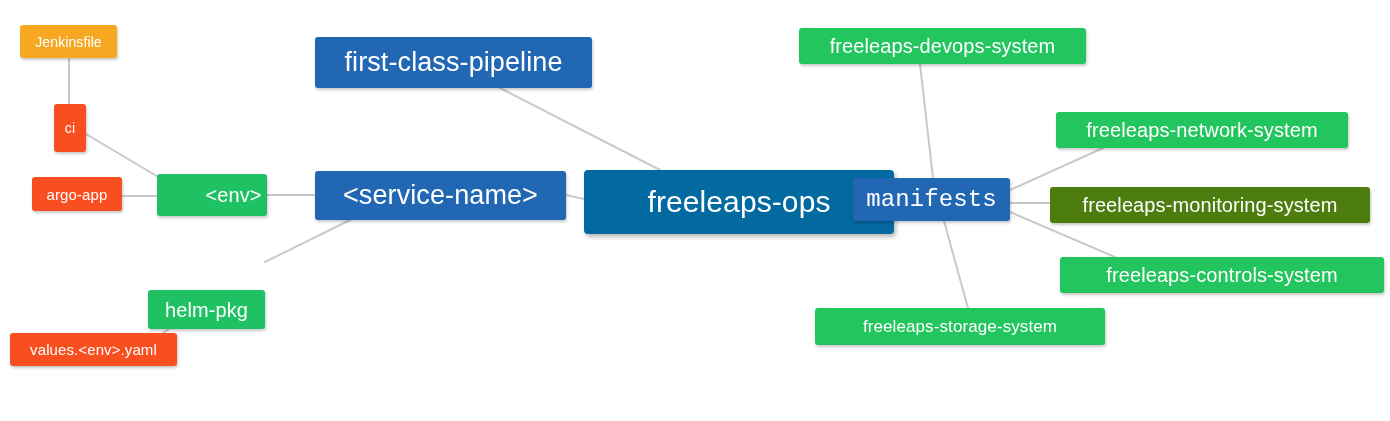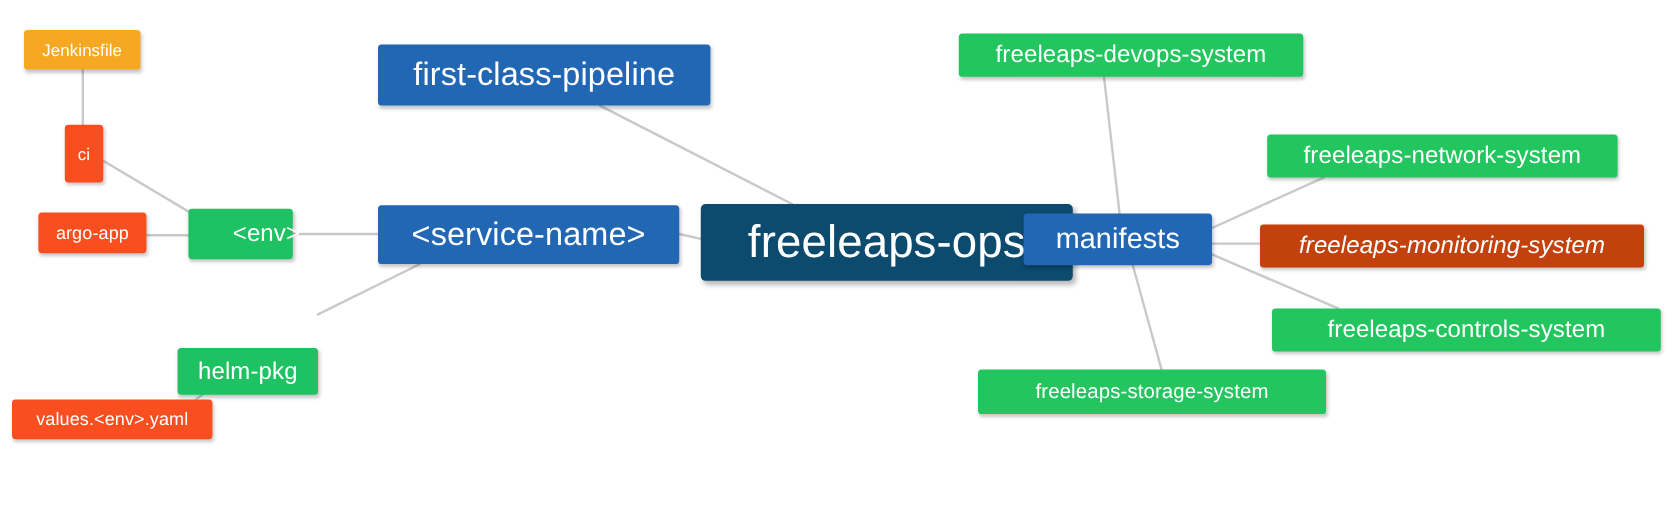--- a/index.html
+++ b/index.html
@@ -64,26 +64,26 @@
       <line x1="933" y1="178" x2="920" y2="64" stroke="#c9c9c9" stroke-width="2" stroke-linecap="round"></line>
       <line x1="1010" y1="190" x2="1103" y2="148" stroke="#c9c9c9" stroke-width="2" stroke-linecap="round"></line>
       <line x1="1010" y1="203" x2="1050" y2="203" stroke="#c9c9c9" stroke-width="2" stroke-linecap="round"></line>
       <line x1="1010" y1="212" x2="1115" y2="257" stroke="#c9c9c9" stroke-width="2" stroke-linecap="round"></line>
       <line x1="944" y1="221" x2="968" y2="308" stroke="#c9c9c9" stroke-width="2" stroke-linecap="round"></line>
     </svg>
   <div id="nodes-layer">
       <div class="node" style="left: 20px; top: 25px; width: 97px; height: 33px; background: rgb(247, 168, 35); font-size: 14px; color: rgb(255, 255, 255);">Jenkinsfile</div>
       <div class="node" style="left: 54px; top: 104px; width: 32px; height: 48px; background: rgb(249, 78, 32); font-size: 14px; color: rgb(255, 255, 255);">ci</div>
       <div class="node" style="left: 32px; top: 177px; width: 90px; height: 34px; background: rgb(249, 78, 32); font-size: 15px; color: rgb(255, 255, 255);">argo-app</div>
-      <div class="node" style="left: 157px; top: 174px; width: 87px; height: 42px; background: rgb(30, 194, 99); font-size: 20px; color: rgb(255, 255, 255); padding-left: 43px;">&lt;env&gt;</div>
+      <div class="node" style="left: 157px; top: 174px; width: 110px; height: 42px; background: rgb(30, 194, 99); font-size: 20px; color: rgb(255, 255, 255); padding-left: 43px;">&lt;env&gt;</div>
       <div class="node" style="left: 148px; top: 258px; width: 117px; height: 39px; background: rgb(30, 194, 99); font-size: 20px; color: rgb(255, 255, 255); margin-top: 32px;">helm-pkg</div>
       <div class="node" style="left: 10px; top: 333px; width: 167px; height: 33px; background: rgb(249, 78, 32); font-size: 15px; color: rgb(255, 255, 255);">values.&lt;env&gt;.yaml</div>
       <div class="node" style="left: 315px; top: 37px; width: 277px; height: 51px; background: rgb(33, 103, 180); font-size: 27px; color: rgb(255, 255, 255);">first-class-pipeline</div>
       <div class="node" style="left: 315px; top: 171px; width: 251px; height: 49px; background: rgb(33, 103, 180); font-size: 27px; color: rgb(255, 255, 255);">&lt;service-name&gt;</div>
-      <div class="node root" style="left: 584px; top: 170px; width: 310px; height: 64px; background: #0c4a6e; font-size: 38px; color: rgb(255, 255, 255);">freeleaps-ops</div>
-      <div class="node" style="left: 853px; top: 178px; width: 157px; height: 43px; background: rgb(33, 103, 180); font-size: 24px; color: rgb(255, 255, 255);">manifests</div>
+      <div class="node root" style="left: 584px; top: 170px; width: 310px; height: 64px; background: #0369a1; font-size: 30px; color: rgb(255, 255, 255);">freeleaps-ops</div>
+      <div class="node" style="left: 853px; top: 178px; width: 157px; height: 43px; background: rgb(33, 103, 180); font-size: 24px; color: rgb(255, 255, 255); font-family: Liberation Mono, monospace;">manifests</div>
       <div class="node" style="left: 799px; top: 28px; width: 287px; height: 36px; background: rgb(34, 197, 94); font-size: 20px; color: rgb(255, 255, 255);">freeleaps-devops-system</div>
       <div class="node" style="left: 1056px; top: 112px; width: 292px; height: 36px; background: rgb(34, 197, 94); font-size: 20px; color: rgb(255, 255, 255);">freeleaps-network-system</div>
-      <div class="node" style="left: 1050px; top: 187px; width: 320px; height: 36px; background: #c2410c; font-size: 20px; color: rgb(255, 255, 255); font-style: italic;">freeleaps-monitoring-system</div>
+      <div class="node" style="left: 1050px; top: 187px; width: 320px; height: 36px; background: #4d7c0f; font-size: 20px; color: rgb(255, 255, 255);">freeleaps-monitoring-system</div>
       <div class="node" style="left: 1060px; top: 257px; width: 324px; height: 36px; background: rgb(34, 197, 94); font-size: 20px; color: rgb(255, 255, 255);">freeleaps-controls-system</div>
       <div class="node" style="left: 815px; top: 308px; width: 290px; height: 37px; background: rgb(34, 197, 94); font-size: 17px; color: rgb(255, 255, 255);">freeleaps-storage-system</div>
     </div>
 </div>
 
 </body></html>

